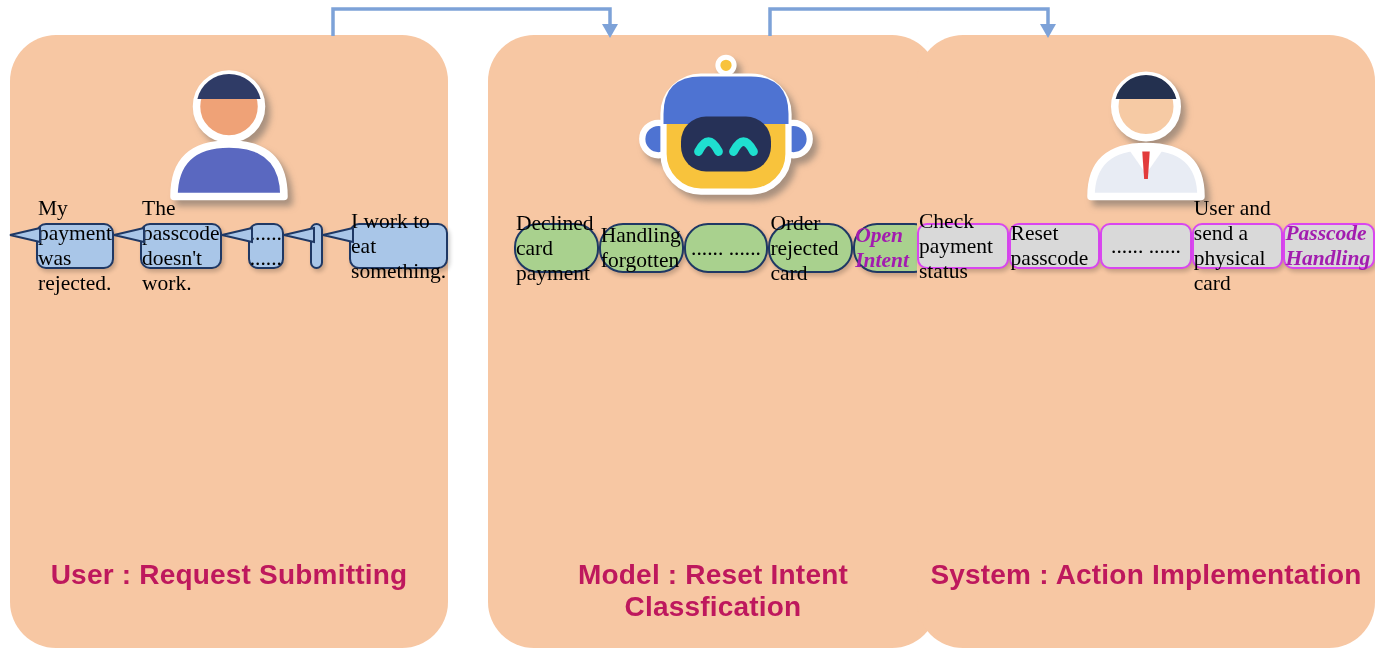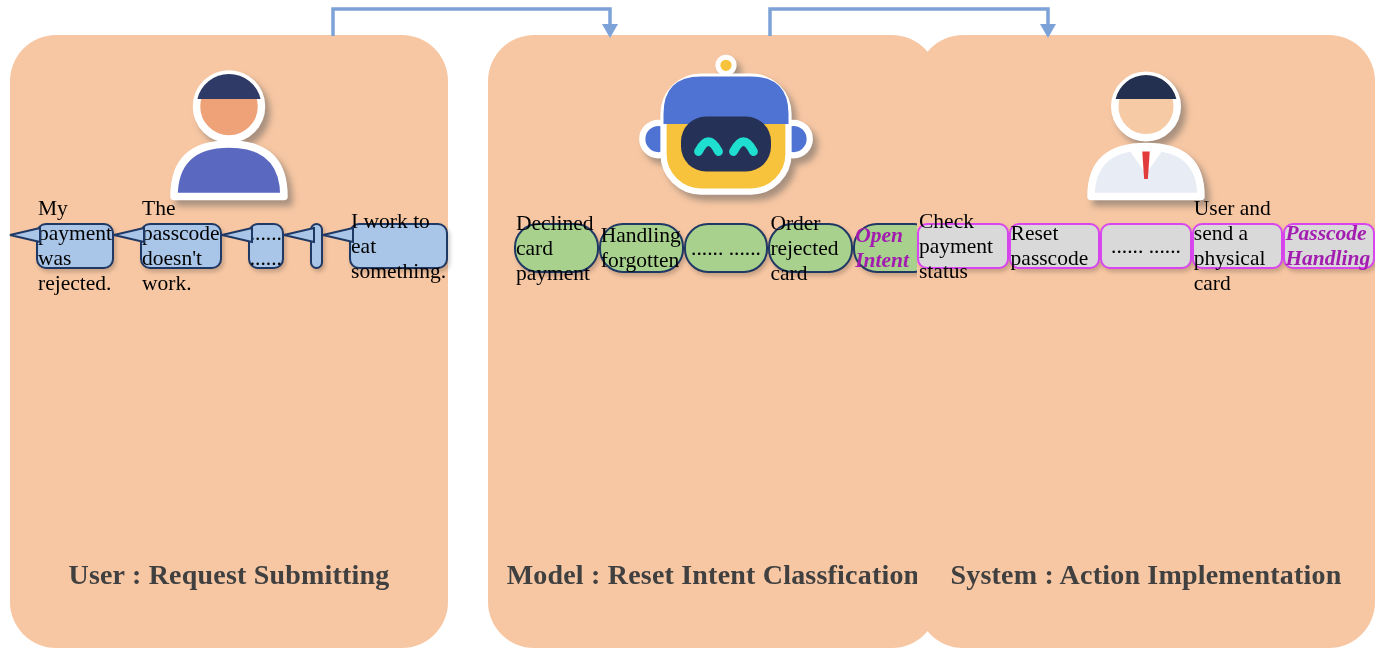--- a/index.html
+++ b/index.html
@@ -21,22 +21,22 @@
           border:2px solid #1f3864;border-radius:10px;box-shadow:2px 3px 4px rgba(0,0,0,0.2);}
   .pill{width:400px;height:46px;margin-bottom:22px;background:#a9d18e;
         border:2px solid #1f3864;border-radius:24px;box-shadow:2px 3px 4px rgba(0,0,0,0.2);}
   .gbox{width:400px;height:42px;margin-bottom:26px;background:#d9d9d9;
         border:2px solid #d946ef;border-radius:10px;box-shadow:2px 3px 4px rgba(0,0,0,0.2);}
 
   .tail{position:absolute;left:-29px;top:1px;}
   .tail polygon{fill:#a9c6e8;stroke:#1f3864;stroke-width:2;}
 
   .panel-title{position:absolute;left:0;top:524px;width:100%;text-align:center;
-               font-family:Liberation Serif, serif;font-weight:700;font-size:28px;
-               color:#404040;letter-spacing:0.2px;}
+               font-family:Liberation Sans, sans-serif;font-weight:700;font-size:28px;
+               color:#be185d;letter-spacing:0.2px;}
 
   .highlight{color:#a21caf;font-style:italic;font-weight:700;}
 
   .arrows{position:absolute;top:0;left:0;z-index:10;}
   .aline{fill:none;stroke:#7da2d8;stroke-width:3.5;stroke-linejoin:miter;}
   .ahead{fill:#7da2d8;}
 </style>
 </head>
 <body>
 

